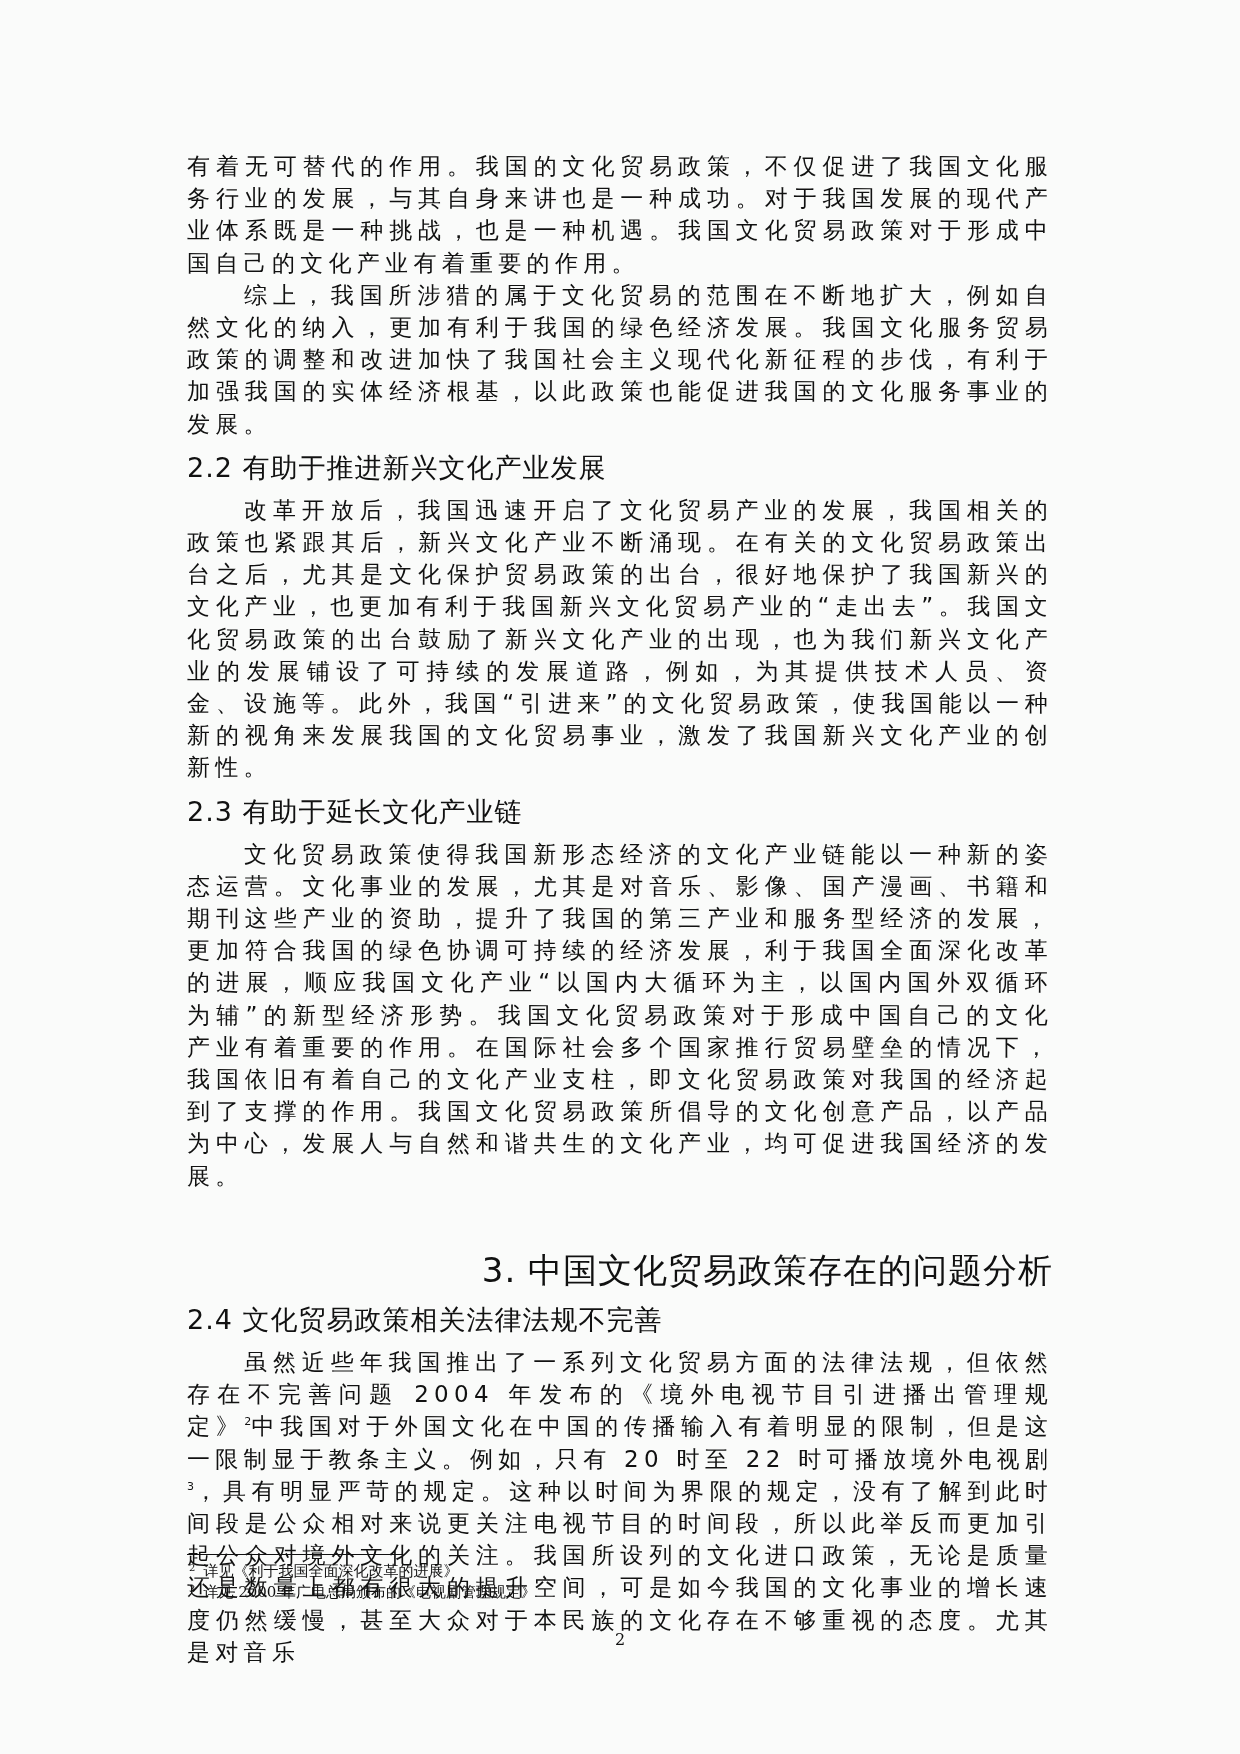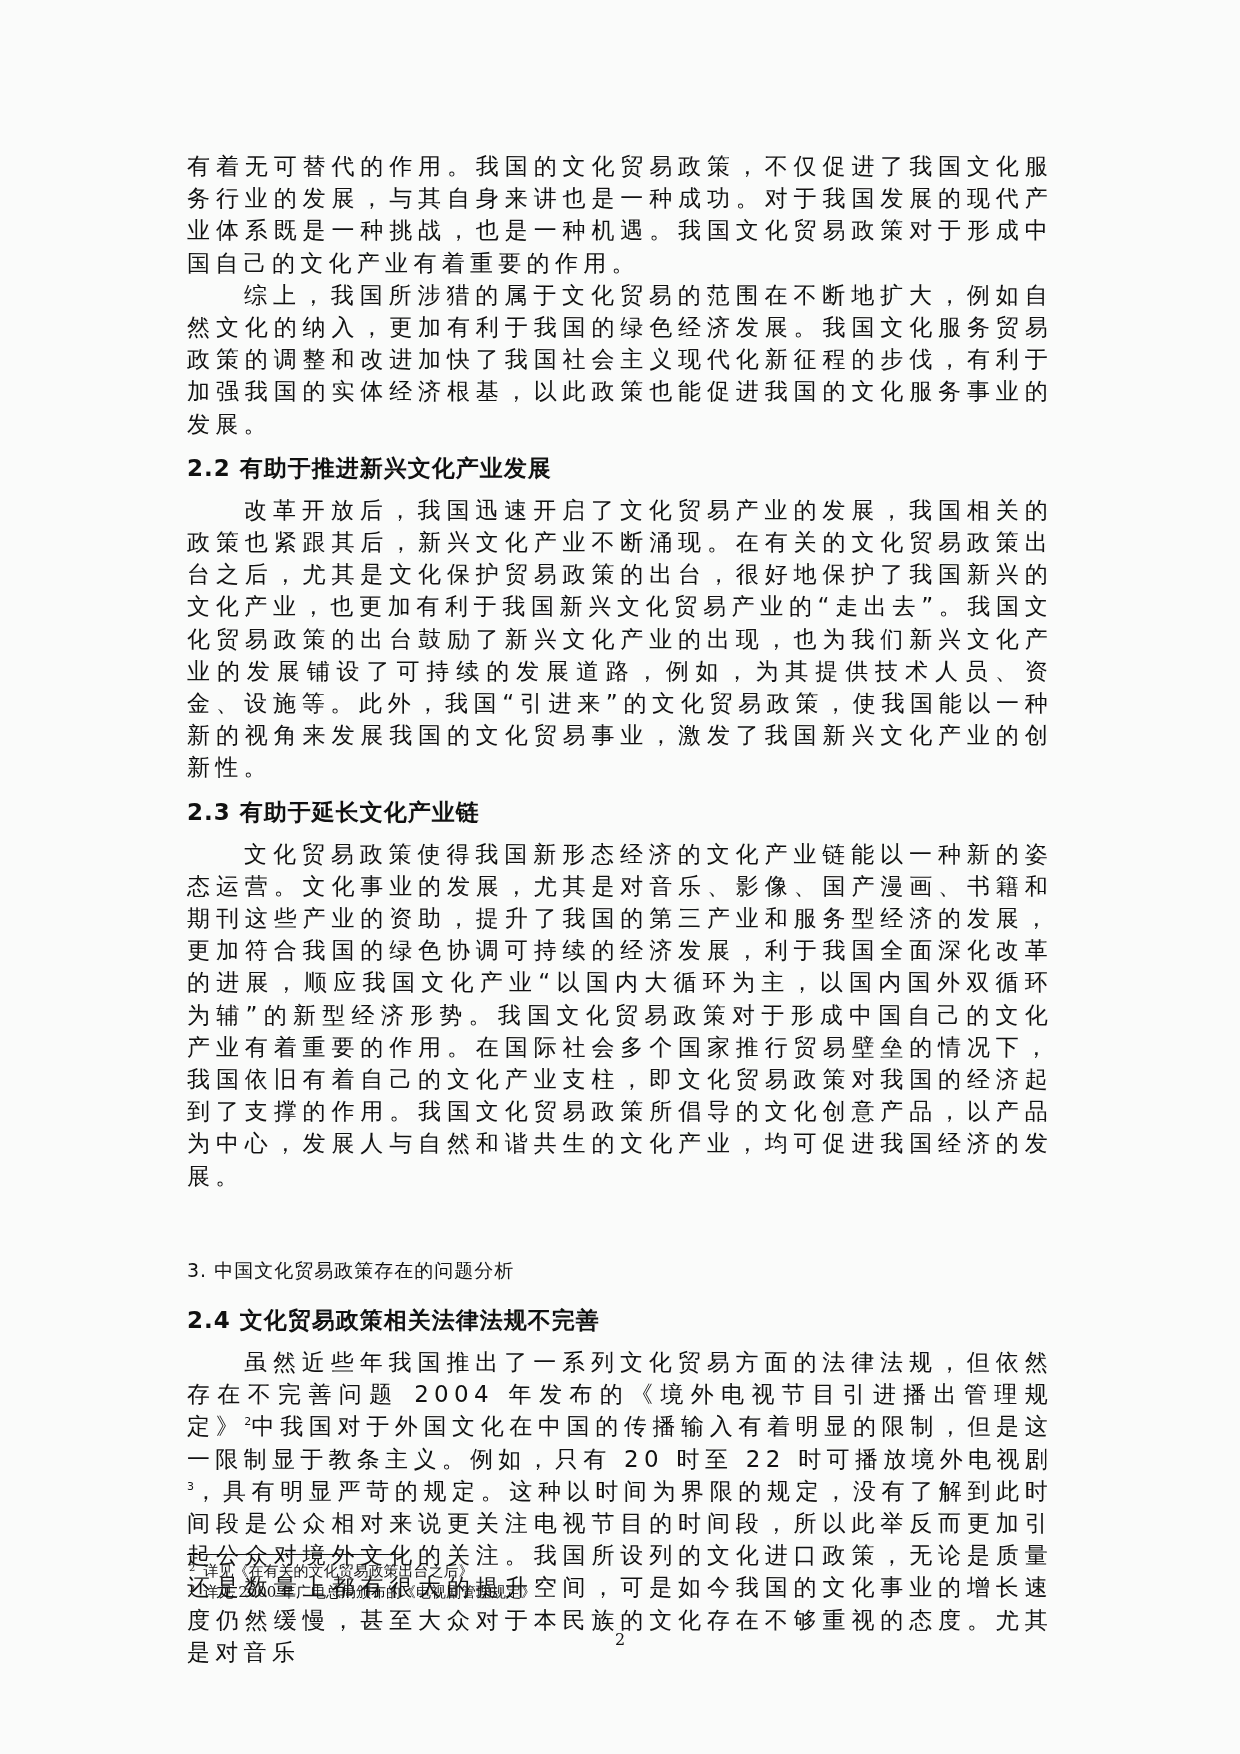--- a/index.html
+++ b/index.html
@@ -19,32 +19,33 @@
   .p {
     font-size: 23px;
     line-height: 32.2px;
     letter-spacing: 5.3px;
     text-align: justify;
     margin: 0;
     word-break: break-all;
   }
   .p.indent { text-indent: 57px; }
   .h2 {
-    font-size: 23px;
+    font-size: 27px;
     line-height: 36px;
     letter-spacing: 1px;
     margin: 10px 0 8px 0;
-    font-weight: bold;
+    font-weight: normal;
   }
   .h1 {
-    font-size: 19px;
+    font-size: 34px;
     line-height: 40px;
     letter-spacing: 1px;
     margin: 58px 0 12px 0;
     font-weight: normal;
+    text-align: right;
   }
   sup.fn { font-size: 11px; letter-spacing: 0; vertical-align: 9px; line-height: 0; }
   .footnotes {
     position: absolute;
     left: 187px; top: 1554px;
     width: 866px;
   }
   .fn-rule { width: 216px; border-top: 1.5px solid #111; margin-bottom: 4px; }
   .fn-item {
     font-family: "DejaVu Serif", "Liberation Serif", serif;
@@ -76,20 +77,20 @@
 
   <h1 class="h1">3. 中国文化贸易政策存在的问题分析</h1>
 
   <h2 class="h2">2.4 文化贸易政策相关法律法规不完善</h2>
   <p class="p indent"><span>虽然近些年我国推出了一系列文化贸易方面的法律法规，但依然存在不完善问题 2004 年发布的《境外电视节目引进播出管理规定》</span><sup class="fn">2</sup><span>中我国对于外国文化在中国的传播输入有着明显的限制，但是这一限制显于教条主义。例如，只有 20 时至 22 时可播放境外电视剧</span><sup class="fn">3</sup><span>，具有明显严苛的规定。这种以时间为界限的规定，没有了解到此时间段是公众相对来说更关注电视节目的时间段，所以此举反而更加引起公众对境外文化的关注。我国所设列的文化进口政策，无论是质量还是数量上都有很大的提升空间，可是如今我国的文化事业的增长速度仍然缓慢，甚至大众对于本民族的文化存在不够重视的态度。尤其是对音乐</span></p>
 </div>
 
 <div class="footnotes">
   <div class="fn-rule"></div>
   <div class="fn-item">
-    <span class="fn-num">2</span><span>详见《在有关的文化贸易政策出台之后》</span>
+    <span class="fn-num">2</span><span>详见《利于我国全面深化改革的进展》</span>
   </div>
   <div class="fn-item">
     <span class="fn-num">3</span><span>详见 2000 年广电总局颁布的《电视剧管理规定》</span>
   </div>
 </div>
 
 <div class="page-number">2</div>
 
 </body></html>

